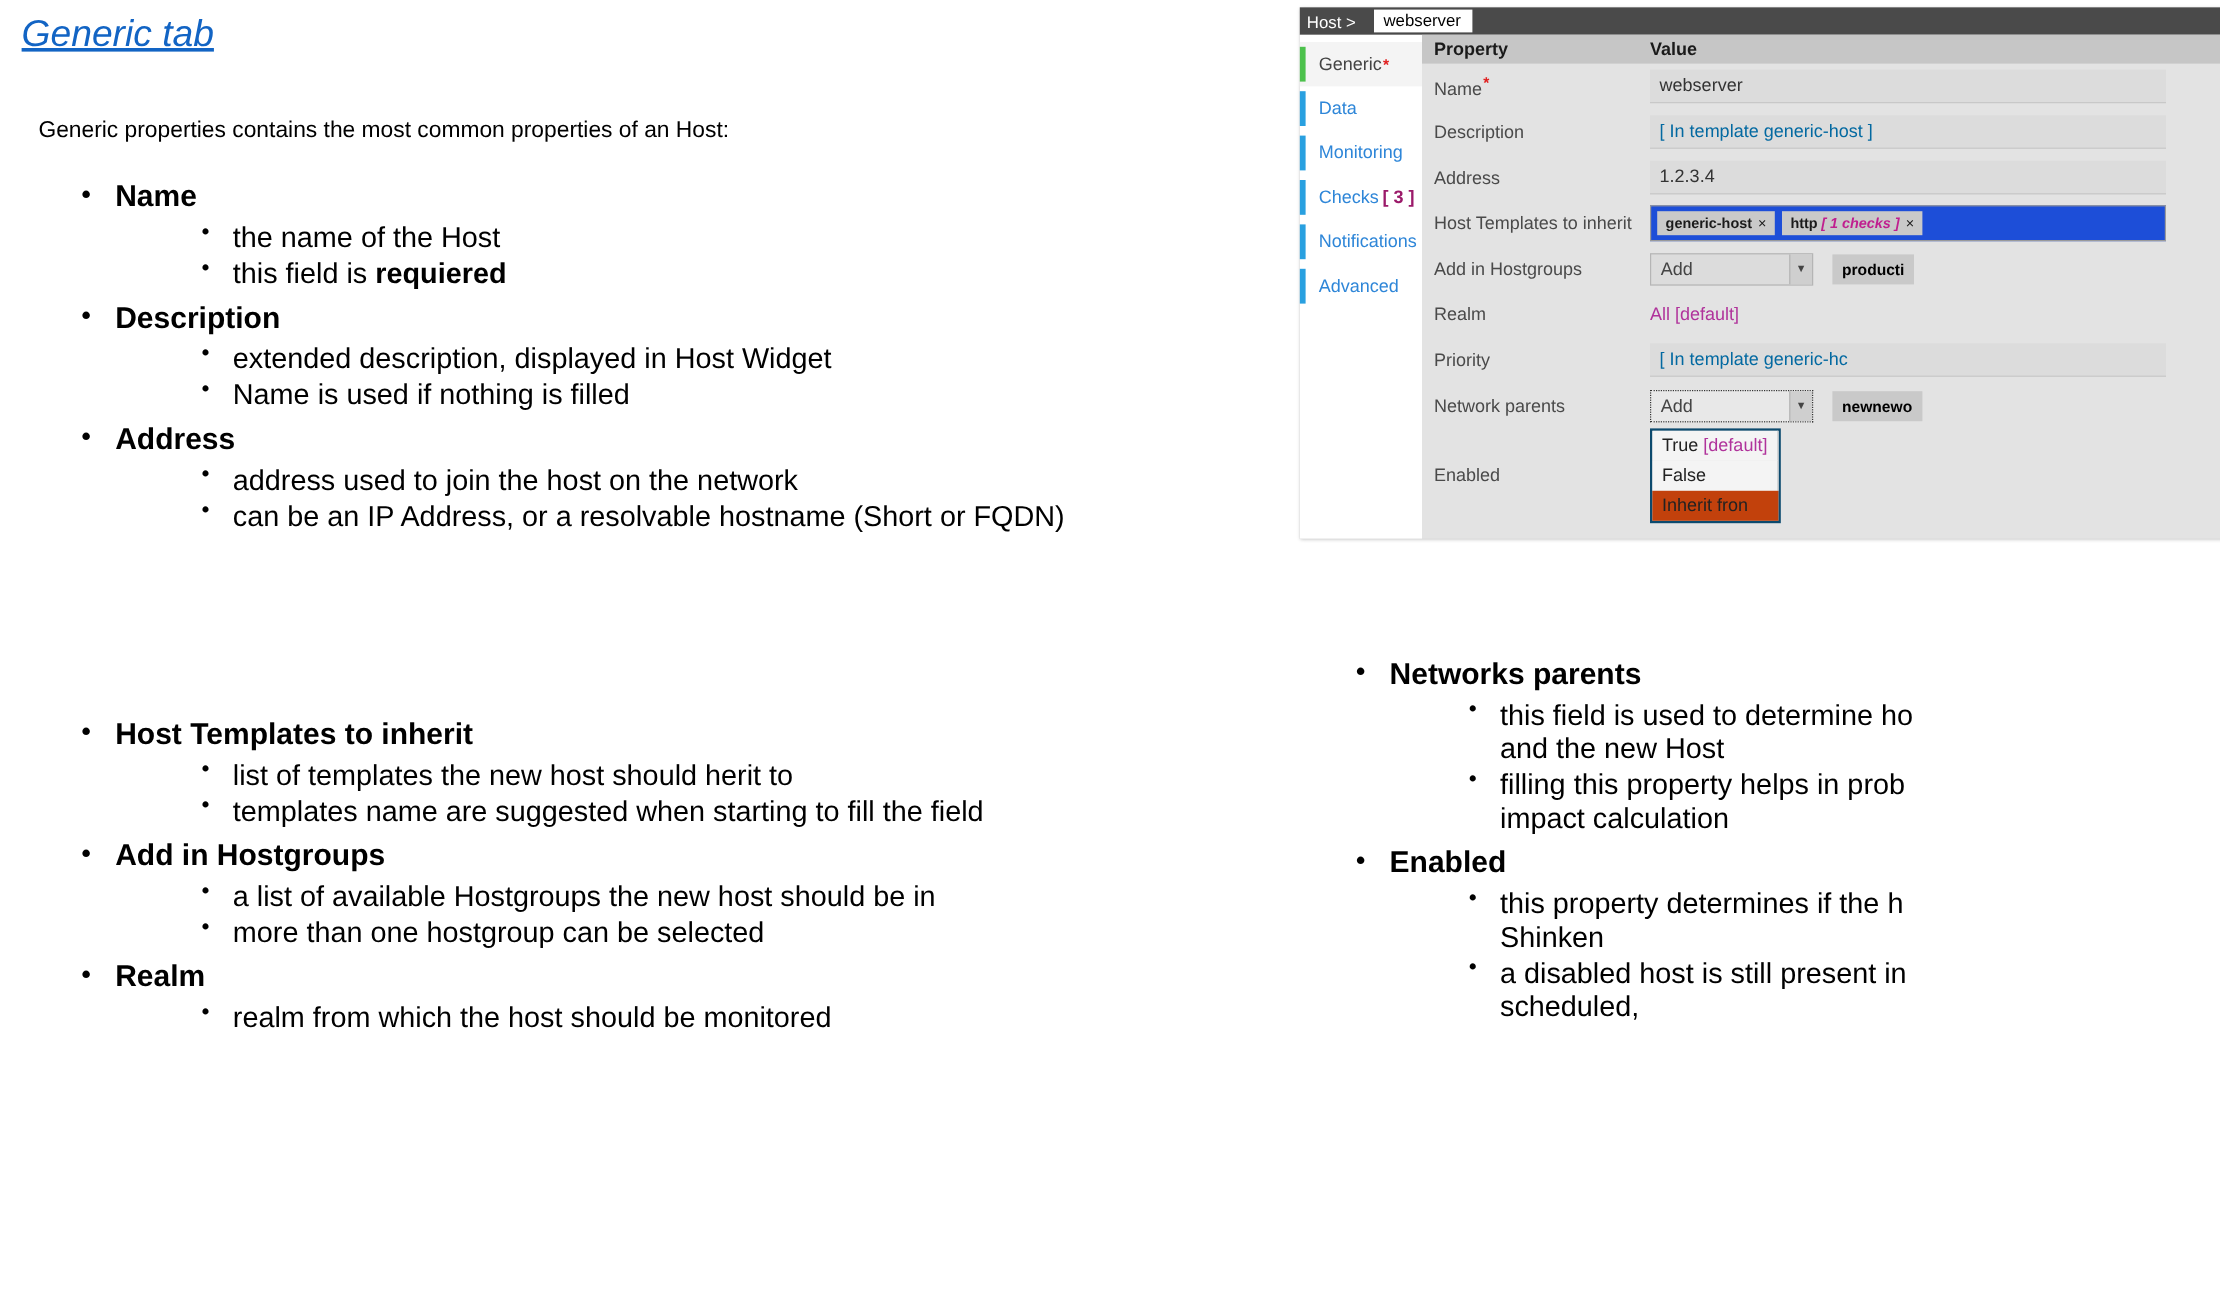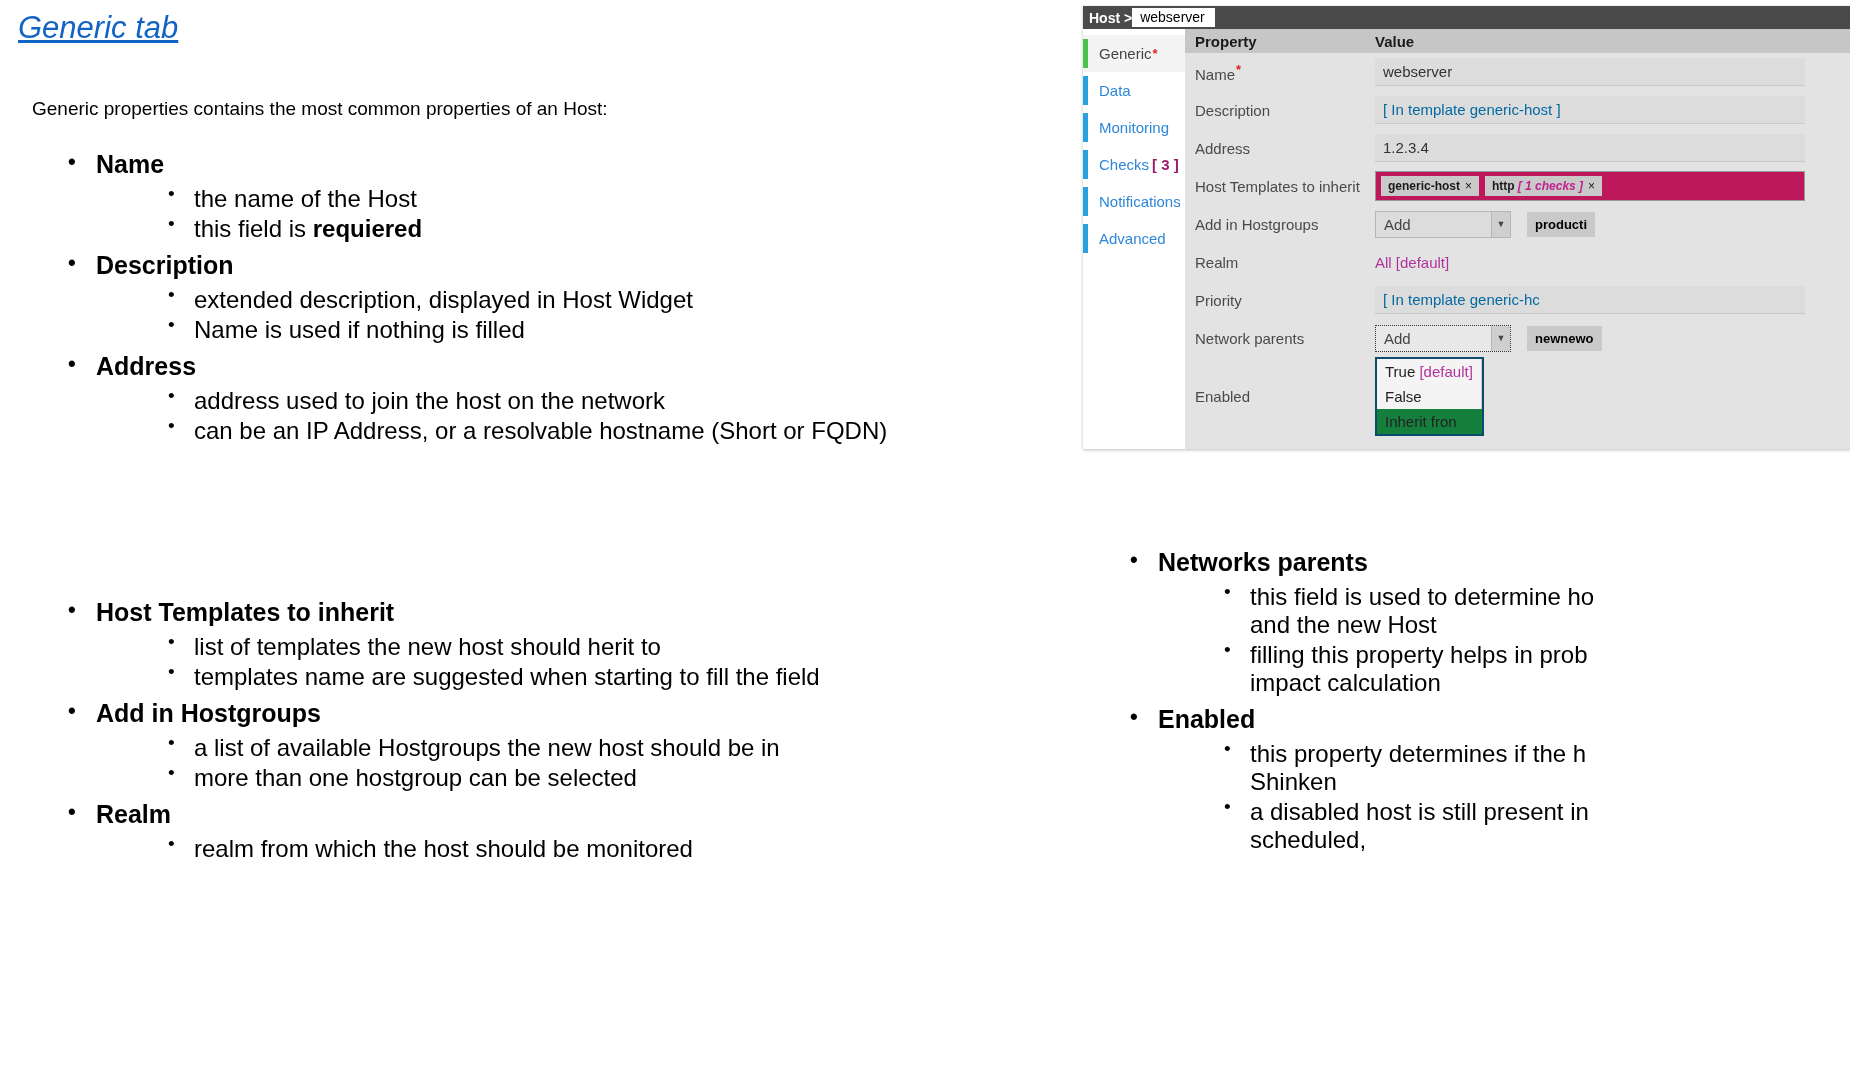--- a/index.html
+++ b/index.html
@@ -109,22 +109,22 @@
     height: 23px;
     background: #4a4a4a;
     display: flex;
     align-items: center;
     padding-left: 6px;
     box-sizing: border-box;
   }
   .app-title-label {
     color: #ffffff;
     font-size: 14px;
-    font-weight: bold;
-    margin-right: 0;
+    font-weight: normal;
+    margin-right: 15px;
     text-align: right;
   }
   .app-title-chip {
     background: #ffffff;
     color: #000;
     font-size: 14px;
     padding: 1px 10px 2px 8px;
     line-height: 16px;
   }
   .app-body { display: flex; height: 420px; }
@@ -200,21 +200,21 @@
     padding: 5px 8px;
     width: 430px;
     box-sizing: border-box;
     font-family: "Liberation Sans", sans-serif;
   }
   .input-plain.ph { color: #0369a1; }
   .magenta { color: #b0339b; font-size: 15px; }
 
   .tagbox {
     border: 1px solid #9a9a9a;
-    background: #be185d;
+    background: #1d4ed8;
     padding: 4px 5px;
     display: flex;
     gap: 6px;
     width: 430px;
     box-sizing: border-box;
   }
   .tag {
     background: #c9c9c9;
     font-size: 12px;
     font-weight: bold;
@@ -258,21 +258,21 @@
   .seg { display: flex; border: 2px solid #0c4a6e; flex-direction: column; }
   .seg .opt {
     padding: 4px 8px;
     font-size: 15px;
     background: #f4f4f4;
     border-right: 1px solid #cfcfcf;
     white-space: nowrap;
     color: #222;
   }
   .seg .opt:last-child { border-right: none; }
-  .seg .opt.green { background: #15803d; }
+  .seg .opt.green { background: #c2410c; }
   .seg .opt .dflt { color: #b0339b; }
 </style>
 </head>
 <body>
 
 <div class="doc-title">Generic tab</div>
 <div class="intro">Generic properties contains the most common properties of an Host:</div>
 
 <ul class="bullets" id="left-list-a">
   <li class="l1">

